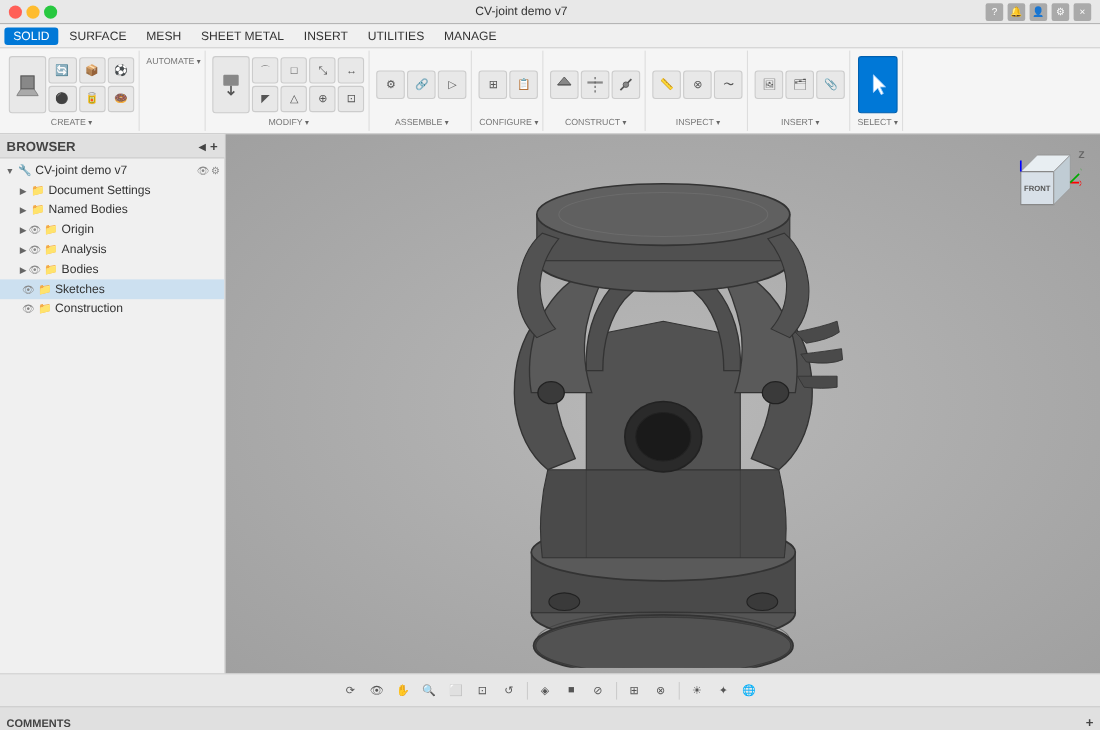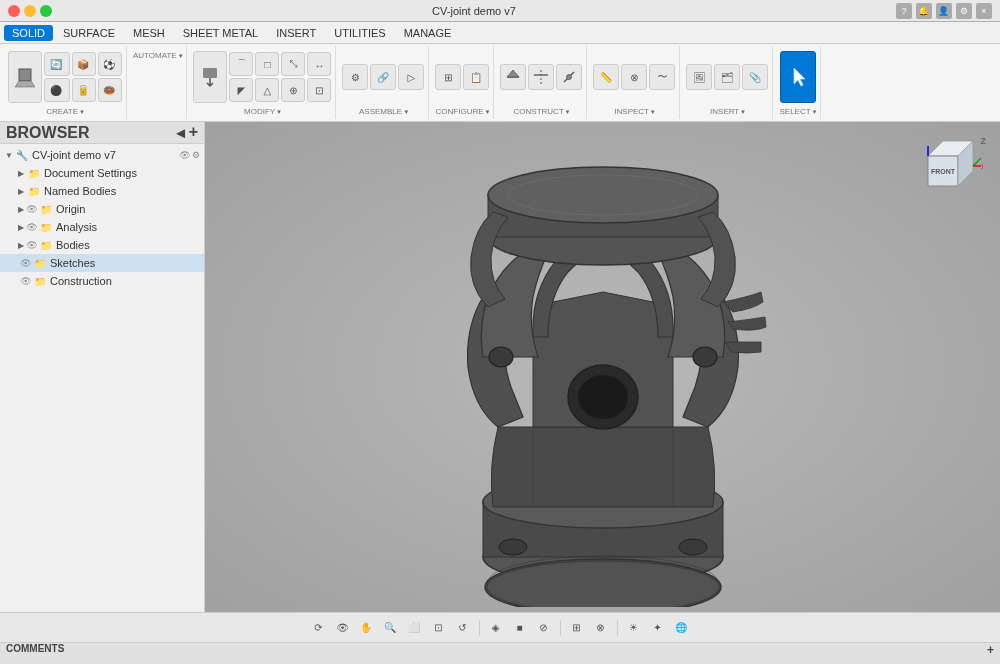--- a/index.html
+++ b/index.html
@@ -95,21 +95,21 @@
       flex-direction: column;
     }
     #browser-header {
       height: 22px;
       background: #e0e0e0;
       display: flex;
       align-items: center;
       justify-content: space-between;
       padding: 0 6px;
       border-bottom: 1px solid #ccc;
-      font-size: 16px;
+      font-size: 12px;
       font-weight: bold;
       color: #444;
     }
     .browser-tree { flex: 1; overflow-y: auto; padding: 2px 0; }
     .tree-item {
       display: flex; align-items: center;
       padding: 2px 4px;
       cursor: pointer;
       font-size: 11px;
       color: #333;
@@ -162,21 +162,21 @@
       display: flex; align-items: center; justify-content: center;
       font-size: 10px; color: #555;
     }
 
     
     #comments-bar {
       height: 22px;
       background: #e0e0e0;
       border-top: 1px solid #ccc;
       display: flex;
-      align-items: flex-start;
+      align-items: flex-end;
       padding: 0 6px;
       font-size: 10px;
       color: #444;
       justify-content: space-between;
     }
 
     
     #model-view {
       position: absolute;
       top: 0; left: 0; right: 0; bottom: 0;

